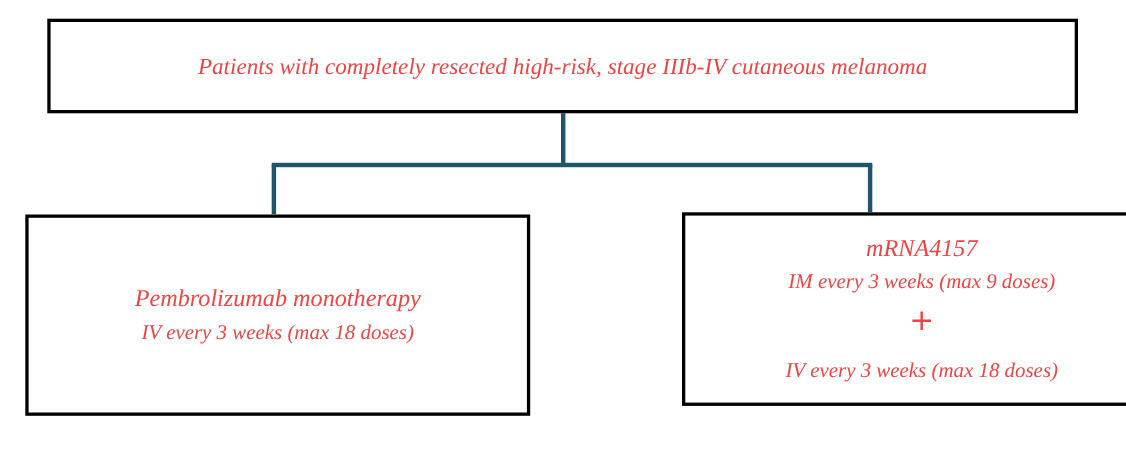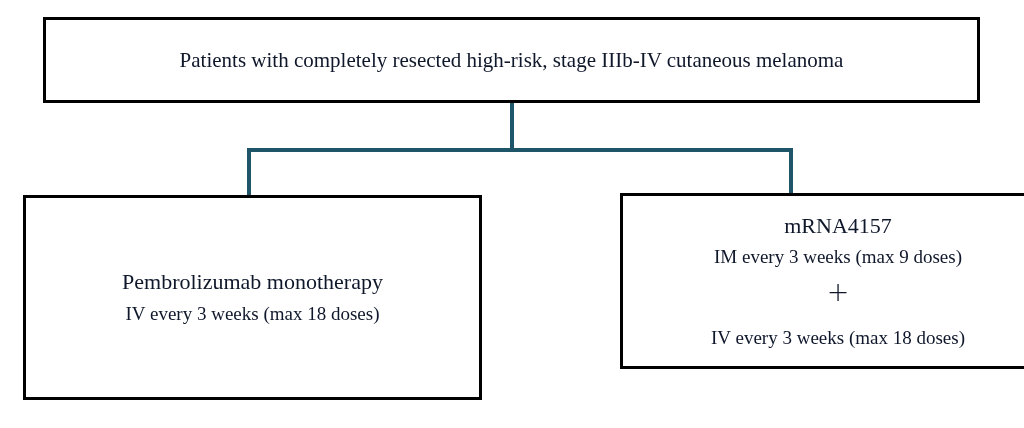--- a/index.html
+++ b/index.html
@@ -6,37 +6,38 @@
     margin: 0;
     padding: 0;
     background: #ffffff;
   }
   .canvas {
     position: relative;
     width: 1024px;
     height: 428px;
     background: #ffffff;
     font-family: "Liberation Serif", "DejaVu Serif", serif;
-    color: #0f172a;
+    color: #ef4444;
     overflow: hidden;
+    font-style: italic;
   }
   .box {
     position: absolute;
     box-sizing: border-box;
     border: 3px solid #000000;
     background: #ffffff;
     display: flex;
     flex-direction: column;
     align-items: center;
     justify-content: center;
     text-align: center;
     z-index: 2;
   }
   .top-box    { left: 43px;  top: 17px;  width: 937px; height: 86px;  }
-  .left-box   { left: 23px;  top: 195px; width: 459px; height: 205px; }
+  .left-box   { left: 23px;  top: 195px; width: 459px; height: 183px; }
   .right-box  { left: 572px; top: 193px; width: 436px; height: 176px; margin-left: 48px; }
 
   .root-text  { font-size: 21px; line-height: 1.25; padding: 0 20px; }
   .arm-title  { font-size: 22px; line-height: 1.3; }
   .arm-sub    { font-size: 19px; line-height: 1.3; margin-top: 5px; }
   .plus-sign  { font-size: 27px; line-height: 1; margin: 8px 0 16px 0; font-family: "DejaVu Sans", sans-serif; font-weight: 300; }
 
   .line {
     position: absolute;
     background: var(--connector, #1F5569);

